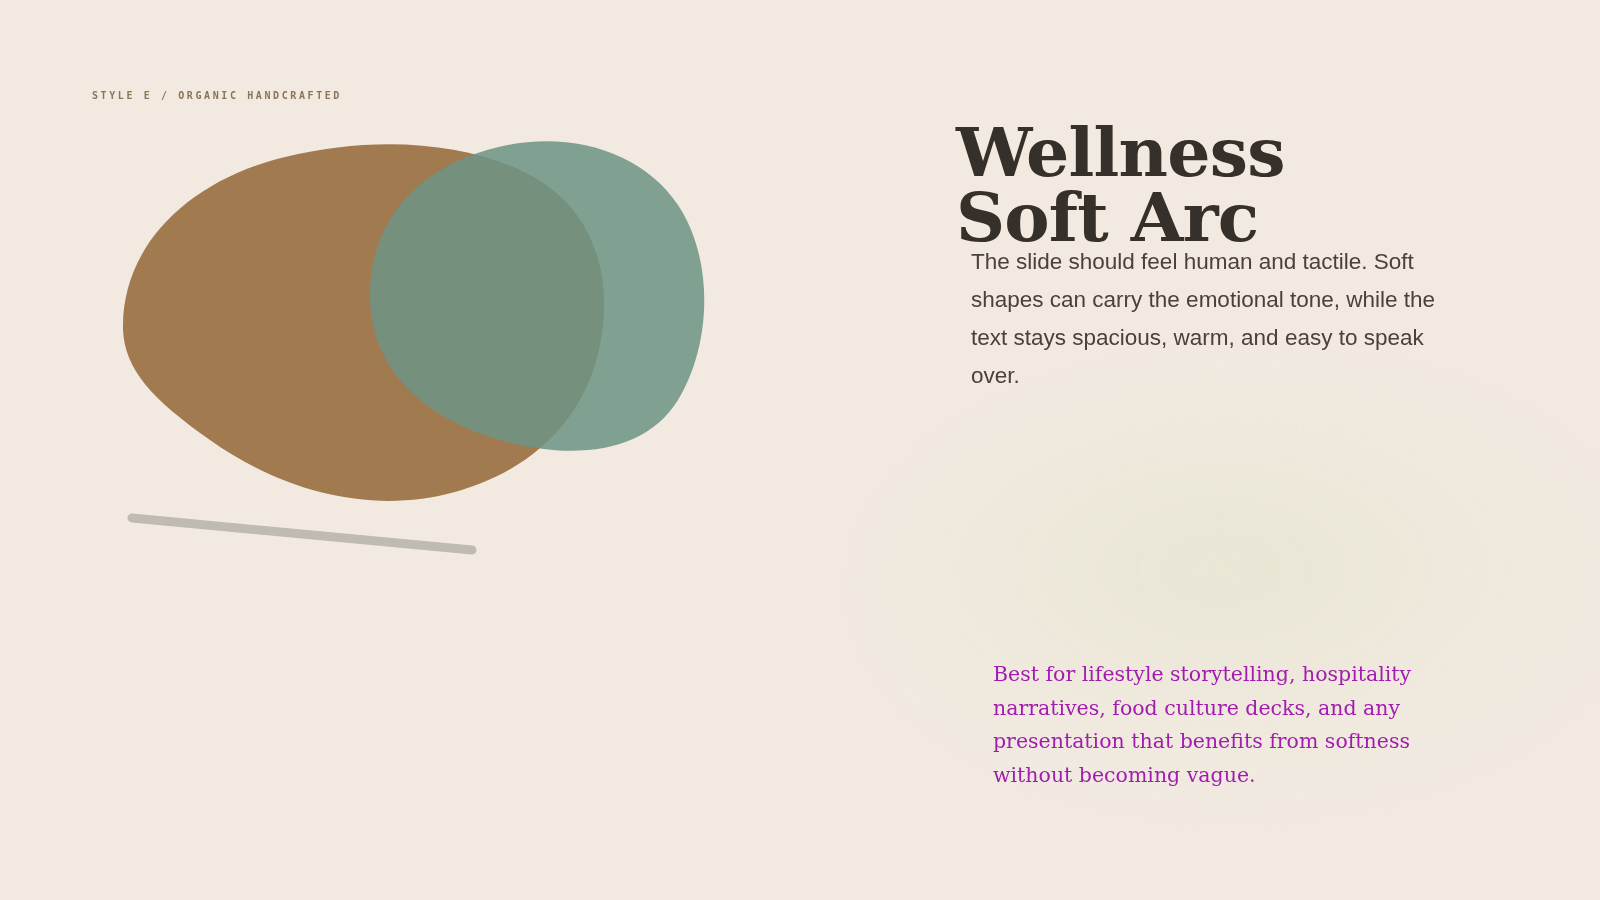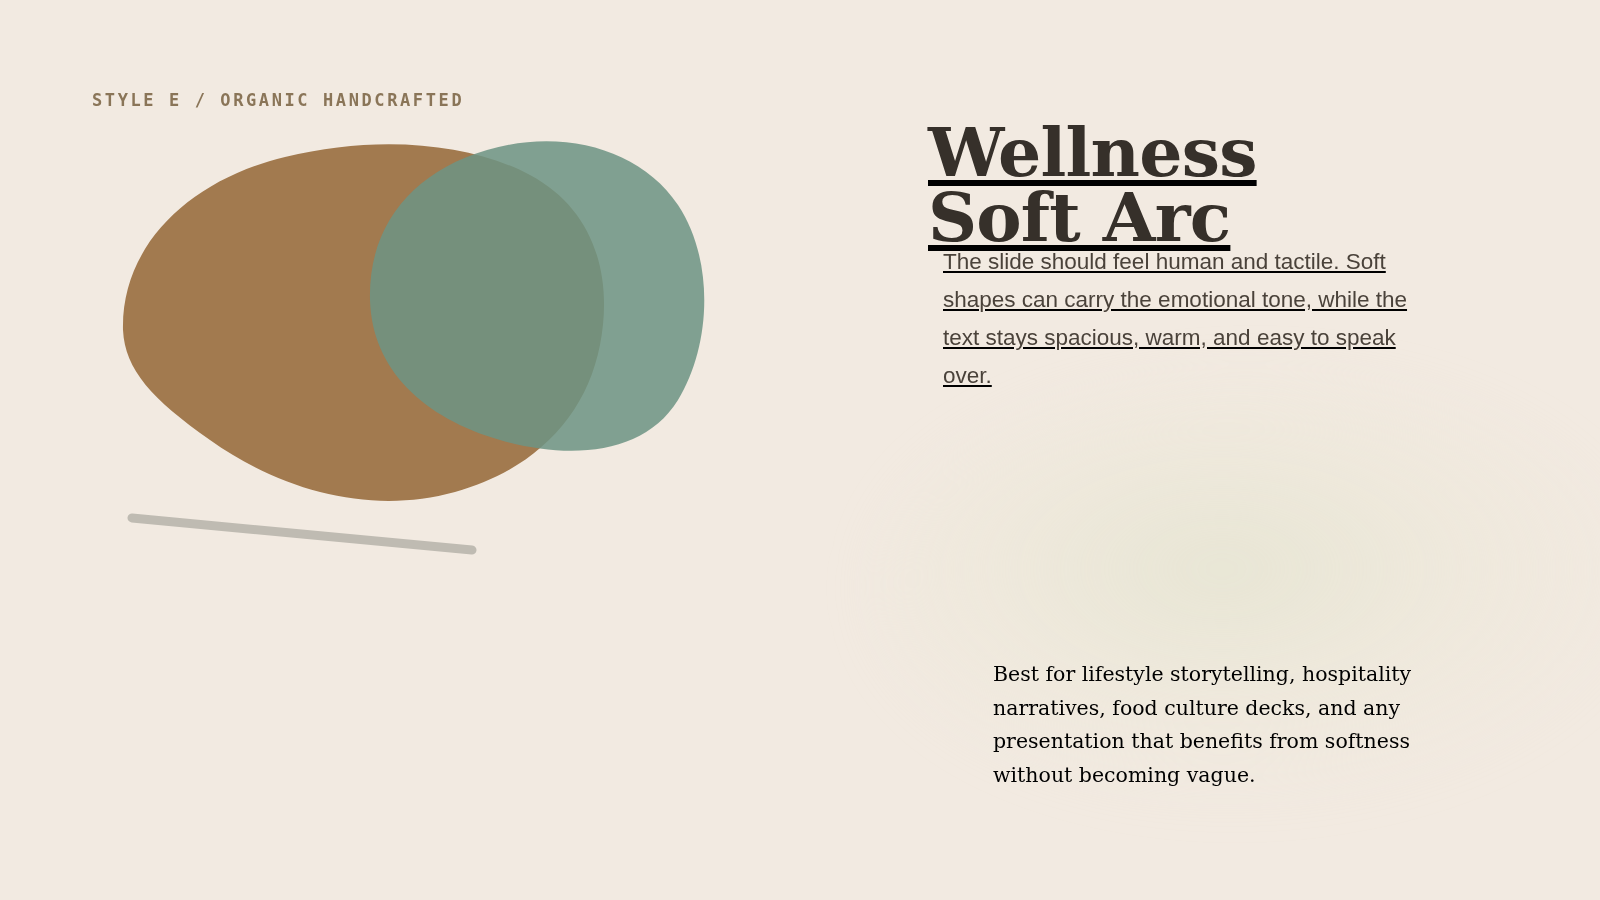--- a/index.html
+++ b/index.html
@@ -41,44 +41,43 @@
     filter:blur(26px);
     pointer-events:none;
   }
 
   
   .eyebrow {
     position:absolute;
     left:92px;
     top:90px;
     font-family:"DejaVu Sans Mono", "Liberation Mono", monospace;
-    font-size:17px;
+    font-size:10px;
     font-weight:700;
     letter-spacing:2.6px;
     color:#8A7558;
     white-space:nowrap;
   }
 
   
   .artwork {
     position:absolute;
     left:0;
     top:0;
     width:820px;
     height:620px;
   }
   .artwork svg { display:block; }
 
   
   .content {
     position:absolute;
-    left:928px;
+    left:956px;
     top:120px;
     width:560px;
-    text-decoration:underline;
   }
 
   .headline {
     font-family:"DejaVu Serif", "Liberation Serif", serif;
     font-weight:700;
     font-size:68px;
     line-height:0.95;
     letter-spacing:-0.8px;
     color:#36302A;
   }
@@ -95,21 +94,21 @@
   }
 
   .note {
     position:absolute;
     left:993px;
     top:658px;
     width:420px;
     font-family:"DejaVu Serif", "Liberation Serif", serif;
     font-size:20.5px;
     line-height:1.64;
-    color:#000000;
+    color:#a21caf;
   }
 </style>
 </head>
 <body>
 
 <div class="slide">
 
   <div class="glow"></div>
 
   <div class="eyebrow">STYLE E / ORGANIC HANDCRAFTED</div>

